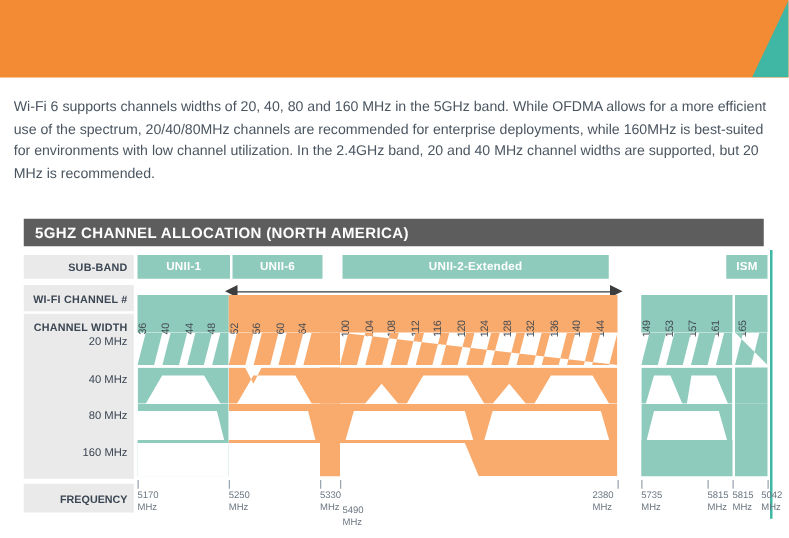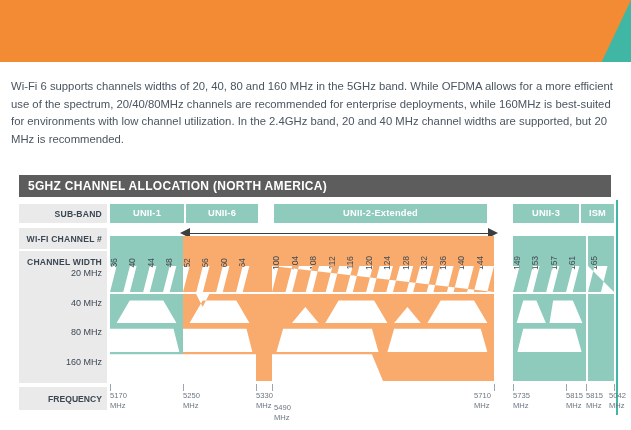--- a/index.html
+++ b/index.html
@@ -188,21 +188,20 @@
       <div class="lbl" style="top:93px;">20 MHz</div>
       <div class="lbl" style="top:123px;">40 MHz</div>
       <div class="lbl" style="top:152px;">80 MHz</div>
       <div class="lbl" style="top:182px;">160 MHz</div>
       <div class="freq-rowlabel" style="top:219px; width:104px;">FREQUENCY</div>
     </div>
 
     <div class="subband" style="left:110px; top:29px; width:74px;">UNII-1</div>
     <div class="subband" style="left:186px; top:29px; width:72px;">UNII-6</div>
     <div class="subband" style="left:274px; top:29px; width:213px;">UNII-2-Extended</div>
-    <div class="subband" style="left:513px; top:29px; width:66px;">UNII-3</div>
     <div class="subband" style="left:581px; top:29px; width:33px;">ISM</div>
 
     <div class="dfs-arrow" style="left:180px; top:52px; width:318px;">
       <div class="dfs-line"></div>
       <div class="dfs-head l"></div>
       <div class="dfs-head r"></div>
     </div>
 
     <div class="chgroup" style="left:110px; top:61px; width:73px; height:30px; background:#8ecbbc;">
       <span class="chnum" style="left:9px;">36</span>
@@ -321,21 +320,21 @@
       </div>
       <div class="flabel" style="left:256px; top:10px;">
         <span>5330</span><br>
         <span>MHz</span>
       </div>
       <div class="flabel" style="left:274px; top:22px;">
         <span>5490</span><br>
         <span>MHz</span>
       </div>
       <div class="flabel" style="left:474px; top:10px;">
-        <span>5710</span><br>
+        <span>2380</span><br>
         <span>MHz</span>
       </div>
       <div class="flabel" style="left:513px; top:10px;">
         <span>5735</span><br>
         <span>MHz</span>
       </div>
       <div class="flabel" style="left:566px; top:10px;">
         <span>5815</span><br>
         <span>MHz</span>
       </div>

